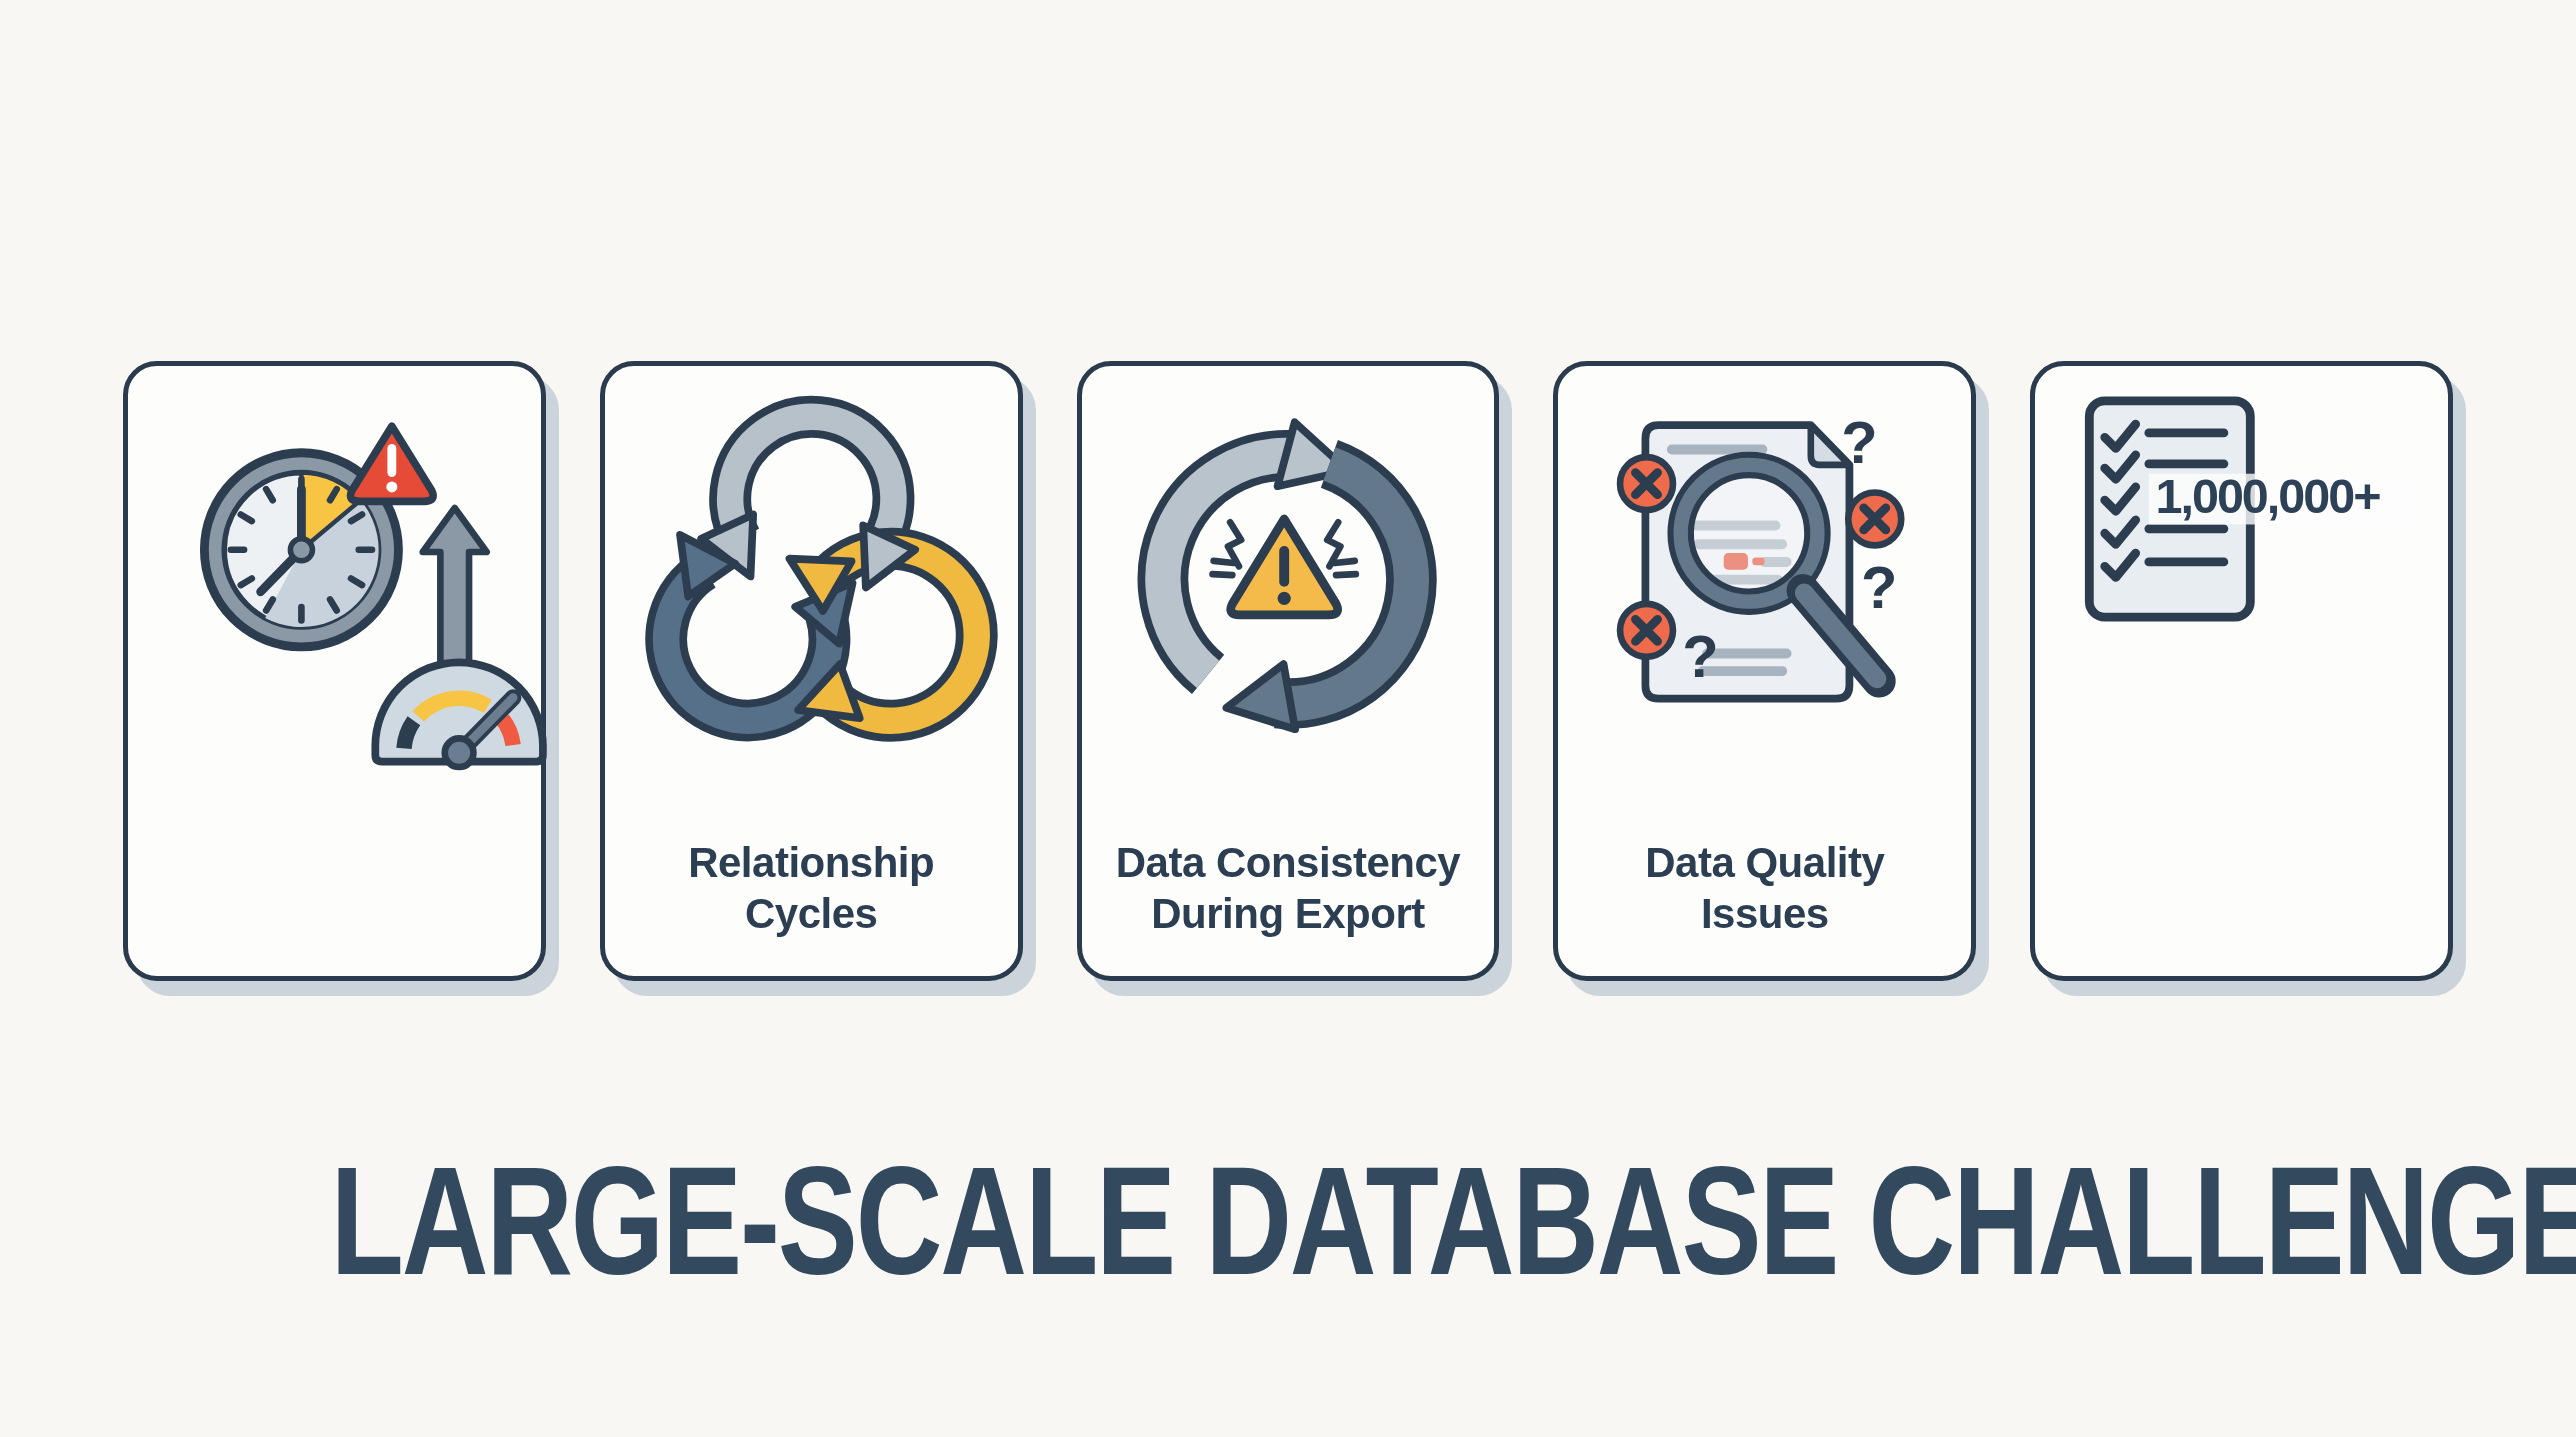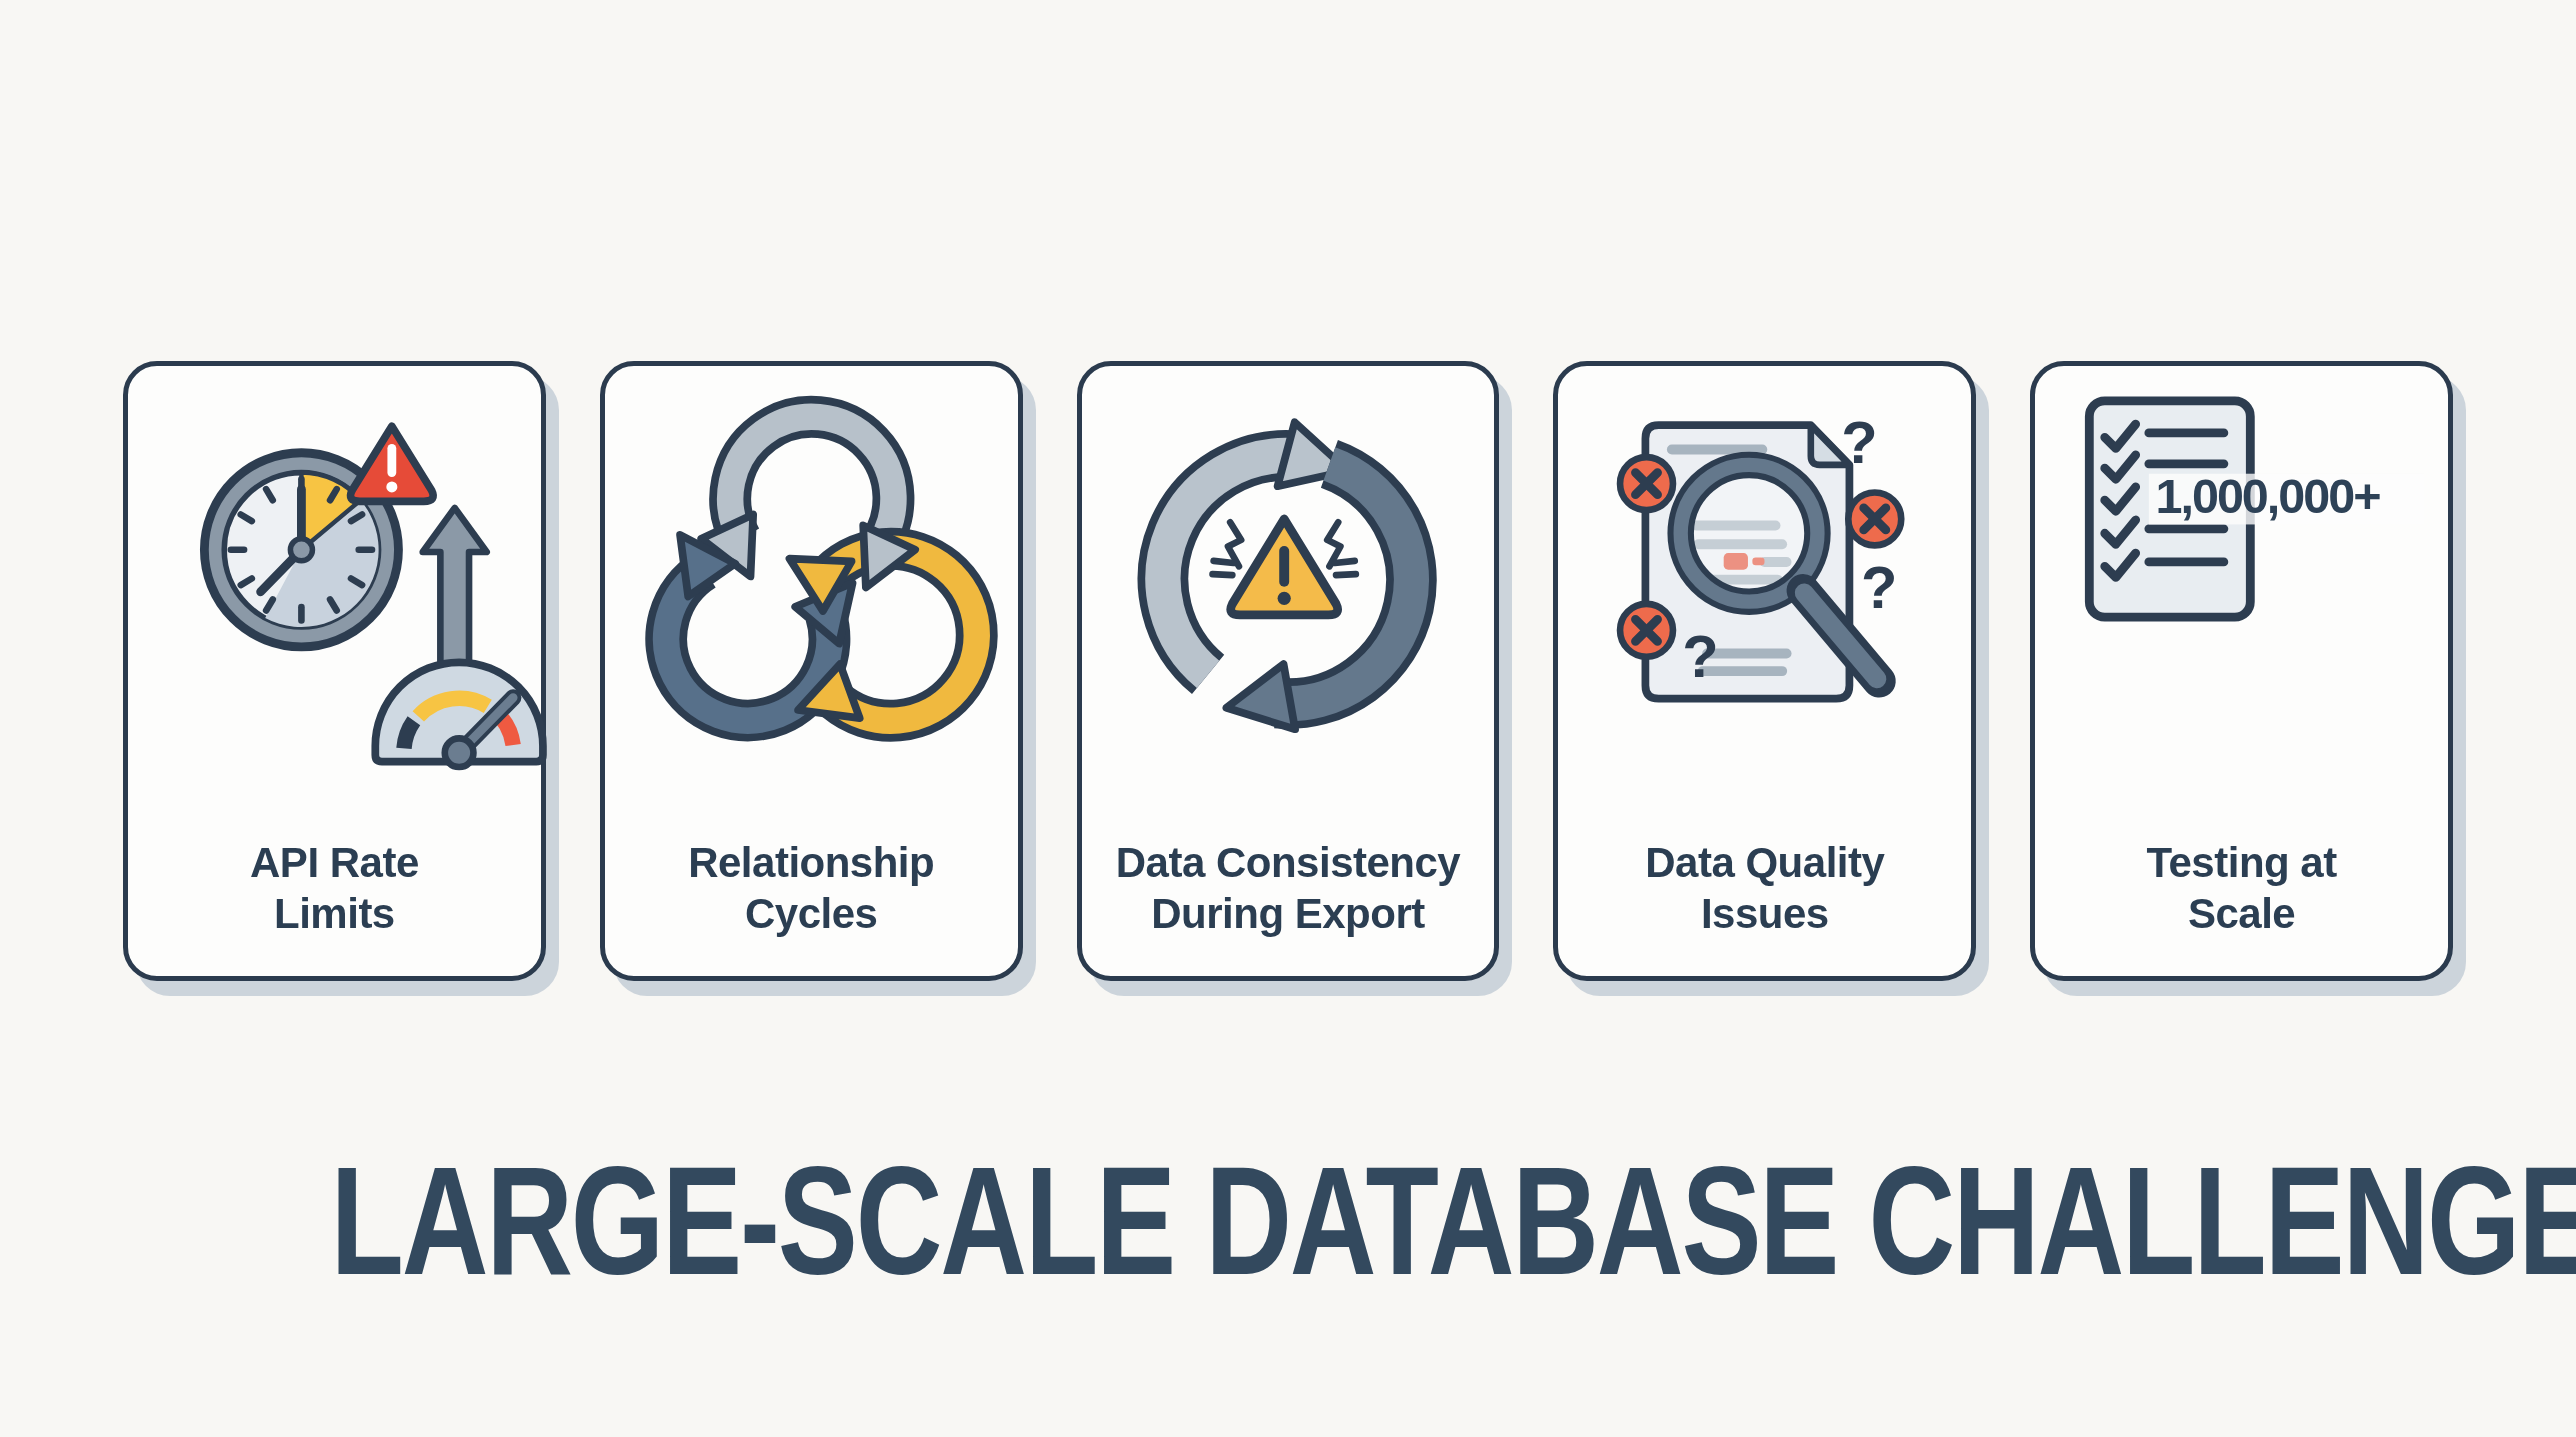--- a/index.html
+++ b/index.html
@@ -109,24 +109,20 @@
         <polygon points="289,105 318,145 302,145 302,265 276,265 276,145 260,145" fill="#8b99a7" stroke="#2d3d50" stroke-width="6" stroke-linejoin="round"></polygon>
 
         <path d="M217 329 L217 321 A76 76 0 0 1 369 321 L369 329 Q369 335 363 335 L223 335 Q217 335 217 329 Z" fill="#cfd9e2" stroke="#2d3d50" stroke-width="7" stroke-linejoin="round"></path>
         <path d="M243 323 A50 50 0 0 1 252 298" fill="none" stroke="#2d3d50" stroke-width="14"></path>
         <path d="M256 294 A50 50 0 0 1 319 285" fill="none" stroke="#f7c443" stroke-width="14"></path>
         <path d="M324 288 A50 50 0 0 1 342 320" fill="none" stroke="#ef5a41" stroke-width="14"></path>
         <line x1="293" y1="327" x2="342" y2="277" stroke="#2d3d50" stroke-width="15" stroke-linecap="round"></line>
         <line x1="293" y1="327" x2="342" y2="277" stroke="#6b7d90" stroke-width="8" stroke-linecap="round"></line>
         <circle cx="293" cy="327" r="13" fill="#6b7d90" stroke="#2d3d50" stroke-width="6"></circle>
       </svg>
-      <div class="card-label">
-        <span>API Rate</span>
-        <span>Limits</span>
-      </div>
     </div>
 
     <div class="card">
       <svg class="icon" viewBox="0 0 360 348">
         <defs>
           <path id="ah" d="M0 -30 L26 20 L-26 20 Z" stroke-linejoin="round"></path>
         </defs>
 
         <path d="M116 133 A74 74 0 1 1 237 144" fill="none" stroke="#2d3d50" stroke-width="38"></path>
         <path d="M116 133 A74 74 0 1 1 237 144" fill="none" stroke="#b7c1ca" stroke-width="24"></path>
@@ -240,24 +236,20 @@
             <line x1="96" y1="65" x2="164" y2="65"></line>
           <polyline points="56,98 66,108 84,86"></polyline>
           <polyline points="56,128 66,138 84,116"></polyline>
             <line x1="96" y1="124" x2="164" y2="124"></line>
           <polyline points="56,158 66,168 84,146"></polyline>
             <line x1="96" y1="154" x2="164" y2="154"></line>
         </g>
         <rect x="96" y="74" width="250" height="46" fill="#fdfdfc" opacity="0.8"></rect>
         <text class="num-text" x="102" y="110" textLength="205">1,000,000+</text>
       </svg>
-      <div class="card-label">
-        <span>Testing at</span>
-        <span>Scale</span>
-      </div>
     </div>
 
   </div>
 
   <div class="title-wrap">
     <div class="page-title">LARGE-SCALE DATABASE CHALLENGES</div>
   </div>
 
 </div>
 

